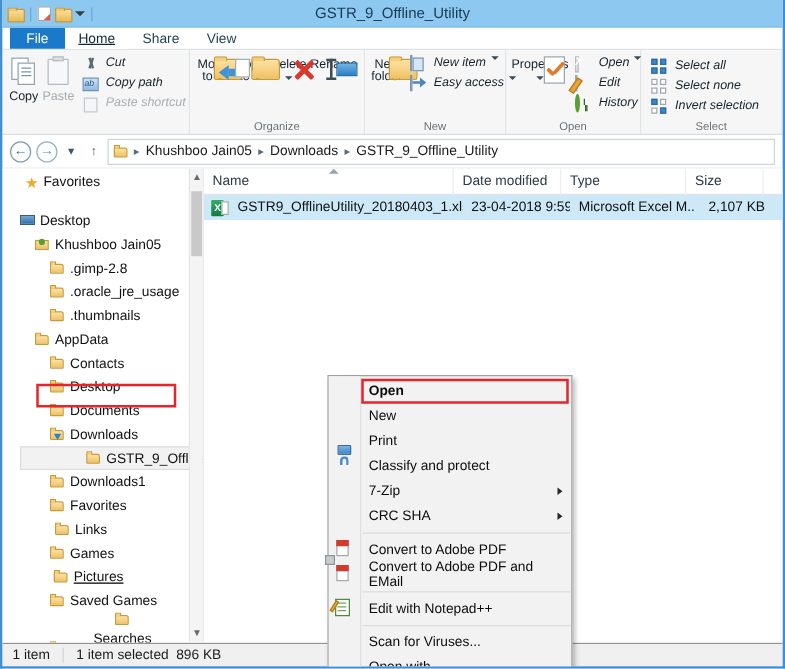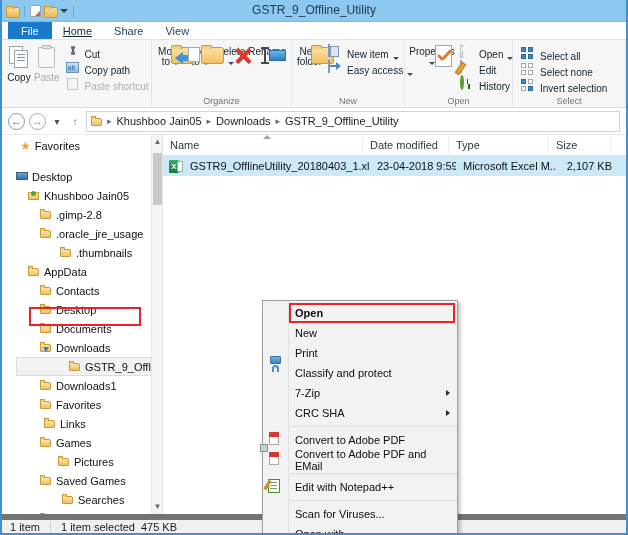--- a/index.html
+++ b/index.html
@@ -125,23 +125,23 @@
   .bigbtn {
     display: flex; flex-direction: column; align-items: center;
     width: 40px; padding-top: 2px;
     font-size: 10px; color: #15232c;
     cursor: default;
   }
   .bigbtn .lbl { text-align: center; line-height: 10px; margin-top: 2px; }
   .bigbtn.disabled { color: #a6acb0; }
   .smallcol { display: flex; flex-direction: column; gap: 1px; padding-top: 2px; }
   .smallbtn {
-    display: flex; align-items: flex-end; gap: 4px;
+    display: flex; align-items: flex-start; gap: 4px;
     font-size: 10px; color: #15232c; height: 15px;
-    padding: 0 3px; cursor: default; white-space: nowrap;
+    padding: 0 3px; cursor: default; white-space: nowrap; font-style: italic;
   }
   .smallbtn.disabled { color: #a8aeb2; }
   .ico16 { width: 15px; height: 15px; position: relative; flex: none; }
 
   
   .g-folder {
     position: relative; width: 26px; height: 21px;
   }
   .g-folder .back {
     position: absolute; left: 1px; top: 2px; width: 23px; height: 17px;
@@ -502,21 +502,21 @@
   }
   .ic-npp .pen {
     position: absolute; right: -1px; top: 1px; width: 3px; height: 10px;
     background: #e7b23c; border: 1px solid #a87f1c; transform: rotate(32deg);
   }
 
   
   #statusbar {
     height: 19px;
     background: #f0f0f0;
-    border-top: 6px solid #737373;
+    border-top: 1px solid #737373;
     display: flex; align-items: center;
     font-size: 11px; color: #1b1b1b;
     padding-left: 8px; gap: 0px;
   }
   #statusbar .sb-sep {
     width: 1px; height: 12px; background: #cfd2d4; margin: 0 10px;
   }
   #statusbar .grp { display: flex; align-items: center; gap: 6px; }
 </style>
 </head>
@@ -735,21 +735,21 @@
           </span>
         <span class="lbl">.gimp-2.8</span>
       </div>
       <div class="treerow" style="padding-left:38px;">
         <span class="mini-folder">
             <span class="b"></span>
             <span class="t"></span>
           </span>
         <span class="lbl">.oracle_jre_usage</span>
       </div>
-      <div class="treerow" style="padding-left:58px;text-align:center;">
+      <div class="treerow" style="padding-left:38px;text-align:center;">
         <span class="mini-folder">
             <span class="b"></span>
             <span class="t"></span>
           </span>
         <span class="lbl">.thumbnails</span>
       </div>
       <div class="treerow" style="padding-left:26px;">
         <span class="mini-folder">
             <span class="b"></span>
             <span class="t"></span>
@@ -816,35 +816,35 @@
           </span>
         <span class="lbl">Links</span>
       </div>
       <div class="treerow" style="padding-left:38px;">
         <span class="mini-folder">
             <span class="b"></span>
             <span class="t"></span>
           </span>
         <span class="lbl">Games</span>
       </div>
-      <div class="treerow" style="padding-left:56px;">
+      <div class="treerow" style="padding-left:41px;text-decoration:underline;">
         <span class="mini-folder">
             <span class="b"></span>
             <span class="t"></span>
           </span>
         <span class="lbl">Pictures</span>
       </div>
       <div class="treerow" style="padding-left:38px;">
         <span class="mini-folder">
             <span class="b"></span>
             <span class="t"></span>
           </span>
         <span class="lbl">Saved Games</span>
       </div>
-      <div class="treerow" style="padding-left:60px;">
+      <div class="treerow" style="padding-left:32px;flex-direction:column;">
         <span class="mini-folder">
             <span class="b"></span>
             <span class="t"></span>
           </span>
         <span class="lbl">Searches</span>
       </div>
       <div class="treerow" style="padding-left:38px;">
         <span class="mini-folder">
             <span class="t"></span>
           </span>
@@ -944,17 +944,17 @@
       <div id="ctxhl"></div>
     </div>
 
   </div>
 
   <div id="statusbar">
     <span>1 item</span>
     <span class="sb-sep"></span>
     <span class="grp">
       <span>1 item selected</span>
-      <span>475 KB</span>
+      <span>896 KB</span>
     </span>
   </div>
 
 </div>
 
 </body></html>

